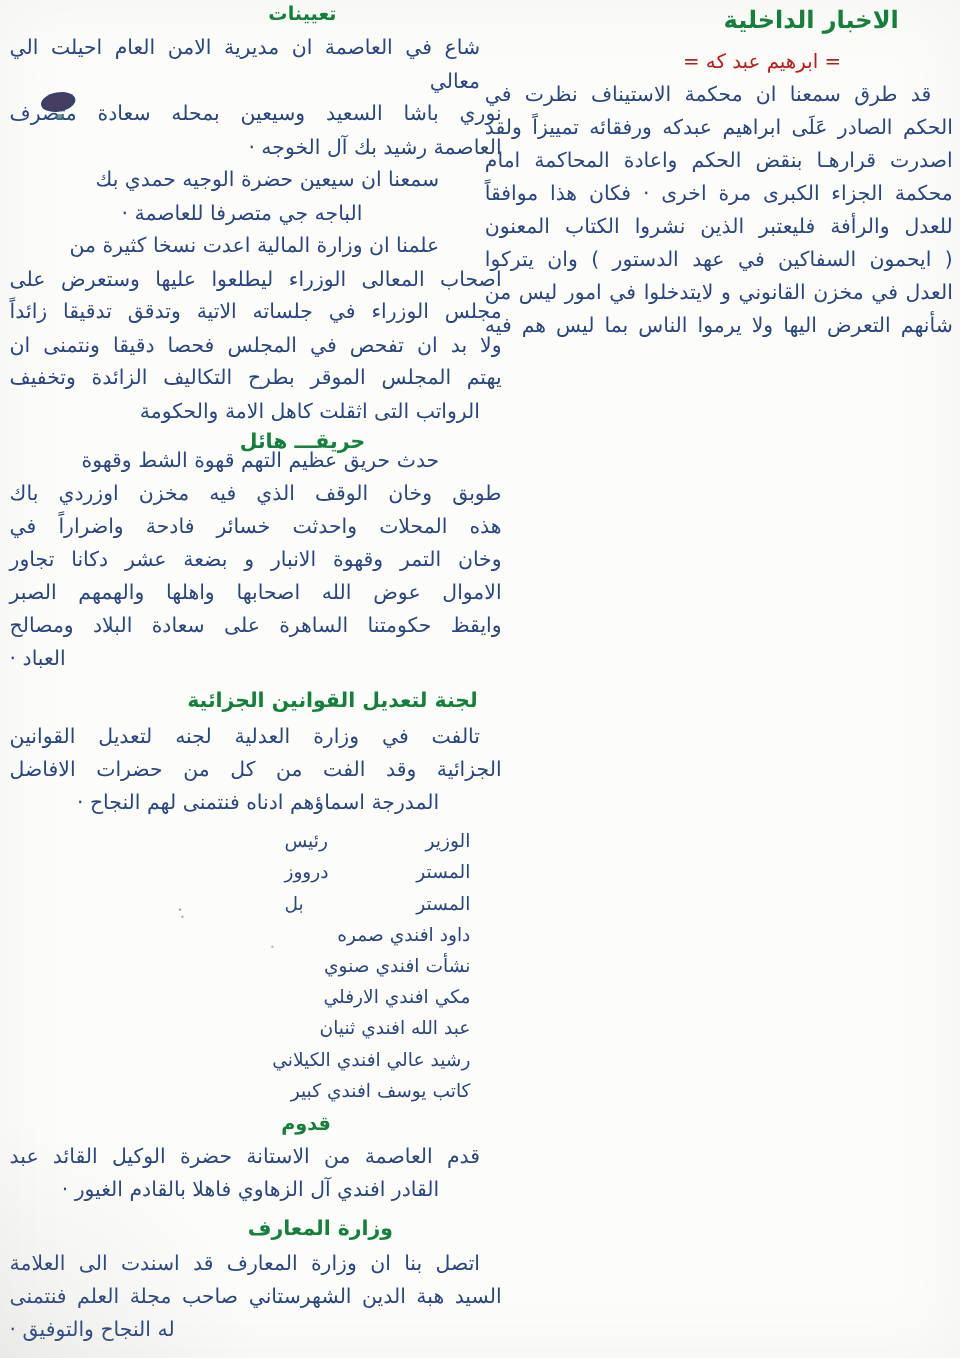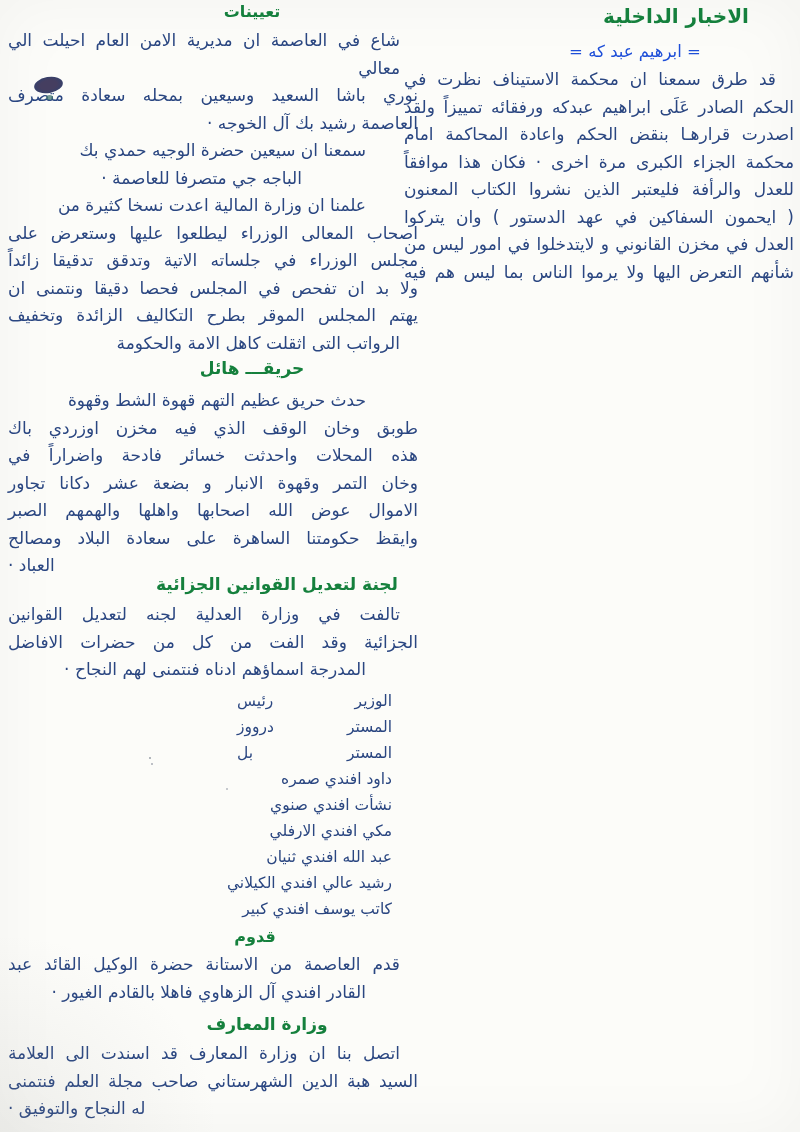--- a/index.html
+++ b/index.html
@@ -14,21 +14,21 @@
     background:radial-gradient(ellipse at bottom left, rgba(150,150,145,0.13), rgba(150,150,145,0) 70%);
     pointer-events:none;
   }
   .col{position:absolute;top:0;height:1132px;}
   .col-left{left:8px;width:410px;}
   .col-right{left:404px;width:390px;}
   .hd{position:absolute;margin:0;font-weight:bold;color:#15803d;text-align:center;white-space:nowrap;}
   .hd-main{font-size:20px;}
   .hd-sec{font-size:17px;}
   .hd-sm{font-size:16px;}
-  .byline{position:absolute;font-size:16.5px;color:#1d4ed8;text-align:center;white-space:nowrap;}
+  .byline{position:absolute;font-size:16.5px;color:#b91c1c;text-align:center;white-space:nowrap;}
   .blk{position:absolute;right:0;left:0;}
   .ln{font-size:17px;line-height:27.5px;}
   .j{text-align:justify;text-align-last:justify;}
   .r{text-align:right;white-space:nowrap;}
   .l{text-align:left;white-space:nowrap;}
   .ind{padding-right:18px;}
   .ind2{padding-right:52px;}
   .ind3{padding-right:116px;}
   .crow{display:flex;justify-content:space-between;width:155px;margin-right:26px;
         font-size:15.5px;line-height:26px;white-space:nowrap;}
@@ -73,21 +73,21 @@
       <div class="ln r ind3">الباجه جي متصرفا للعاصمة ·</div>
       <div class="ln r ind2">علمنا ان وزارة المالية اعدت نسخا كثيرة من</div>
       <div class="ln j">اصحاب المعالى الوزراء ليطلعوا عليها وستعرض على</div>
       <div class="ln j">مجلس الوزراء في جلساته الاتية وتدقق تدقيقا زائداً</div>
       <div class="ln j">ولا بد ان تفحص في المجلس فحصا دقيقا ونتمنى ان</div>
       <div class="ln j">يهتم المجلس الموقر بطرح التكاليف الزائدة وتخفيف</div>
       <div class="ln r ind">الرواتب التى اثقلت كاهل الامة والحكومة</div>
     </div>
 
     <h2 class="hd hd-sec" style="left:84px;top:358px;width:320px">حريقـــ هائل</h2>
-    <div class="blk" style="top:387px">
+    <div class="blk" style="top:371px">
       <div class="ln r ind2">حدث حريق عظيم التهم قهوة الشط وقهوة</div>
       <div class="ln j">طوبق وخان الوقف الذي فيه مخزن اوزردي باك</div>
       <div class="ln j">هذه المحلات واحدثت خسائر فادحة واضراراً في</div>
       <div class="ln j">وخان التمر وقهوة الانبار و بضعة عشر دكانا تجاور</div>
       <div class="ln j">الاموال عوض الله اصحابها واهلها والهمهم الصبر</div>
       <div class="ln j">وايقظ حكومتنا الساهرة على سعادة البلاد ومصالح</div>
       <div class="ln l">العباد ·</div>
     </div>
 
     <h2 class="hd hd-sec" style="left:109px;top:574px;width:320px">لجنة لتعديل القوانين الجزائية</h2>

